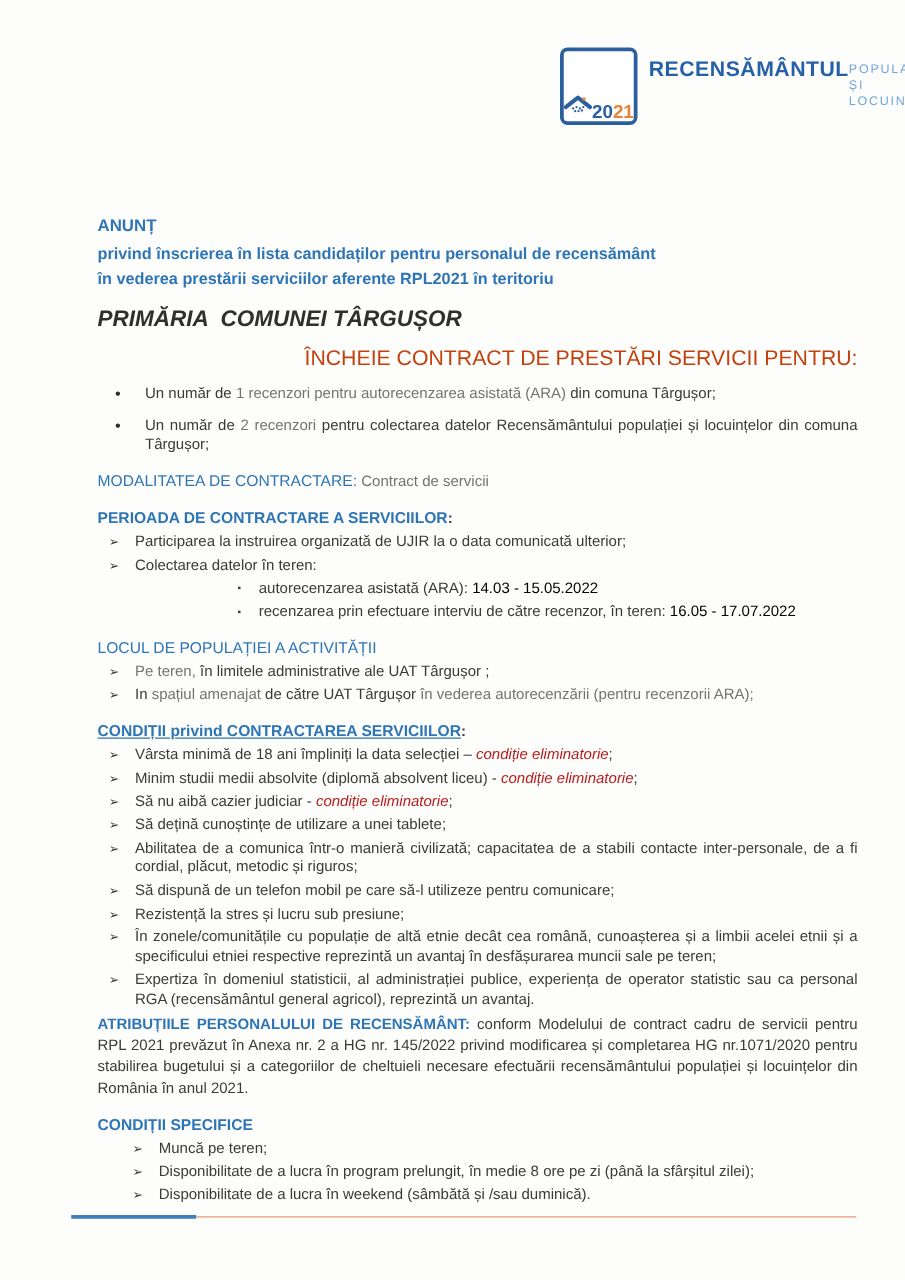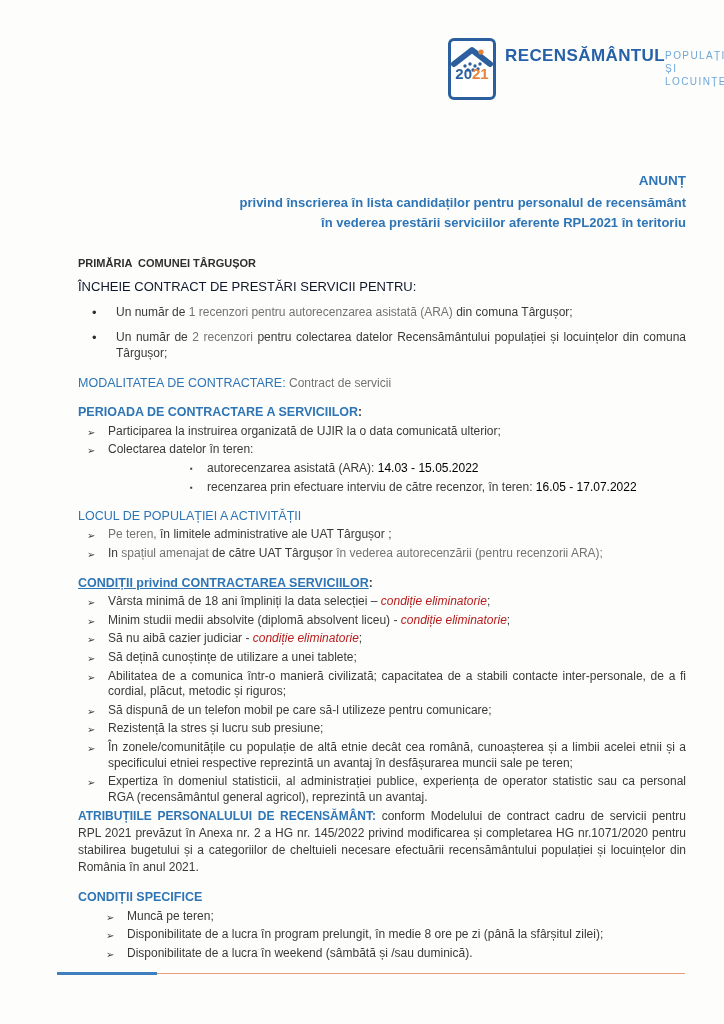--- a/index.html
+++ b/index.html
@@ -11,37 +11,37 @@
     font-size:12px;
     line-height:1.3;
     color:#3a3a3a;
     overflow:hidden;
     margin:0 auto;
   }
   
   .logo{position:absolute;top:38px;left:448px;display:flex;align-items:flex-start;gap:9px;}
   .logo-box{
     width:56px;height:52px;border:3px solid #2c5f9e;border-radius:6px;
-    display:flex;flex-direction:column;align-items:center;justify-content:flex-start;
+    display:flex;flex-direction:row;align-items:flex-end;justify-content:flex-start;
     padding-top:4px;background:#fff;
   }
   .logo-year{font-weight:bold;font-size:15px;letter-spacing:0;line-height:1;margin-top:-7px;}
   .logo-year .y20{color:#2c5f9e;}
   .logo-year .y21{color:#e8833a;}
   .logo-textcol{display:flex;flex-direction:row;padding-top:9px;}
   .logo-title{font-weight:bold;font-size:17px;color:#2660a8;letter-spacing:.4px;line-height:1.05;}
   .logo-subtitle{font-size:10px;color:#6fa7d8;letter-spacing:1.4px;margin-top:2px;}
   .logo-tagline{font-size:8.5px;font-style:italic;color:#e8833a;text-align:left;margin-top:3px;}
   
   .main{position:absolute;left:78px;right:38px;top:172px;}
-  .title-block{text-align:right;color:#2e75b6;font-weight:bold;margin-bottom:24px;}
+  .title-block{text-align:left;color:#2e75b6;font-weight:bold;margin-bottom:12px;}
   .title-line1{font-size:13.5px;margin-bottom:5px;}
   .title-line2{font-size:13px;margin-bottom:4px;}
-  .authority{font-size:11px;font-weight:bold;color:#2f2f2f;white-space:pre-wrap;}
-  .statement{font-size:13px;margin-top:8px;color:#0f172a;}
+  .authority{font-size:18px;font-weight:bold;font-style:italic;color:#2f2f2f;white-space:pre-wrap;}
+  .statement{font-size:17px;margin-top:8px;color:#c2410c;text-align:right;}
   .li{display:flex;align-items:flex-start;margin:3px 0;}
   .li .m{flex:none;}
   .li .txt{flex:1;text-align:justify;}
   .li.bullet{padding-left:14px;margin:9px 0;}
   .li.bullet .m{width:24px;font-size:13px;color:#2f2f2f;}
   .li.arrow{padding-left:9px;}
   .li.arrow .m{width:21px;font-size:10px;padding-top:2px;color:#3a3a3a;}
   .li.arrow.indent2{padding-left:28px;}
   .li.square{padding-left:112px;}
   .li.square .m{width:17px;font-size:8px;padding-top:3px;color:#3a3a3a;}

